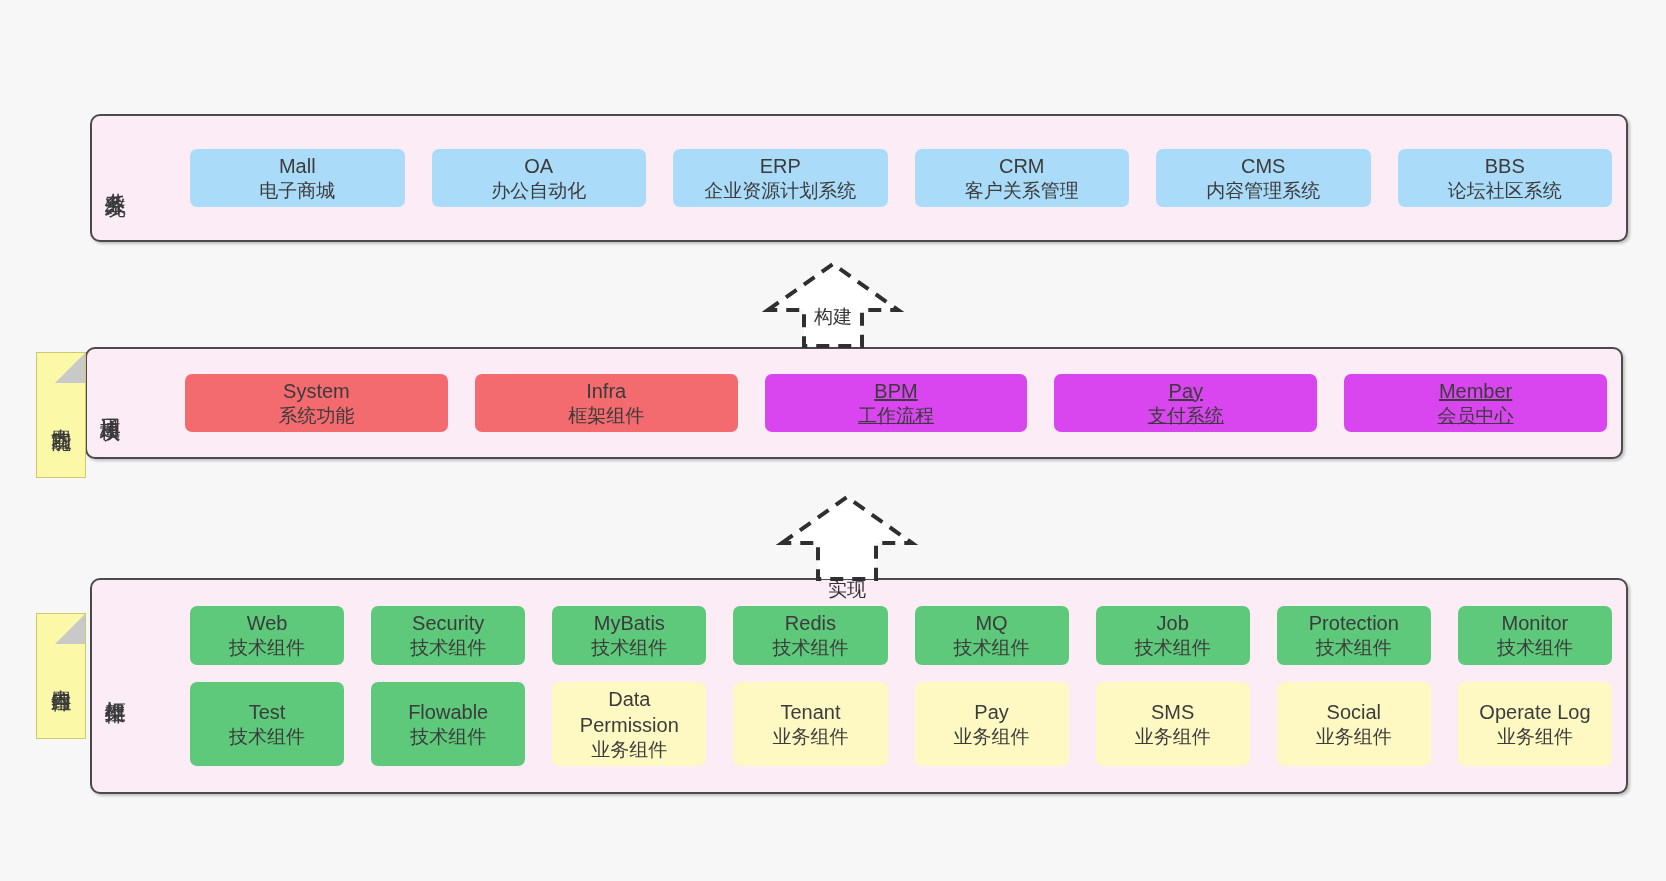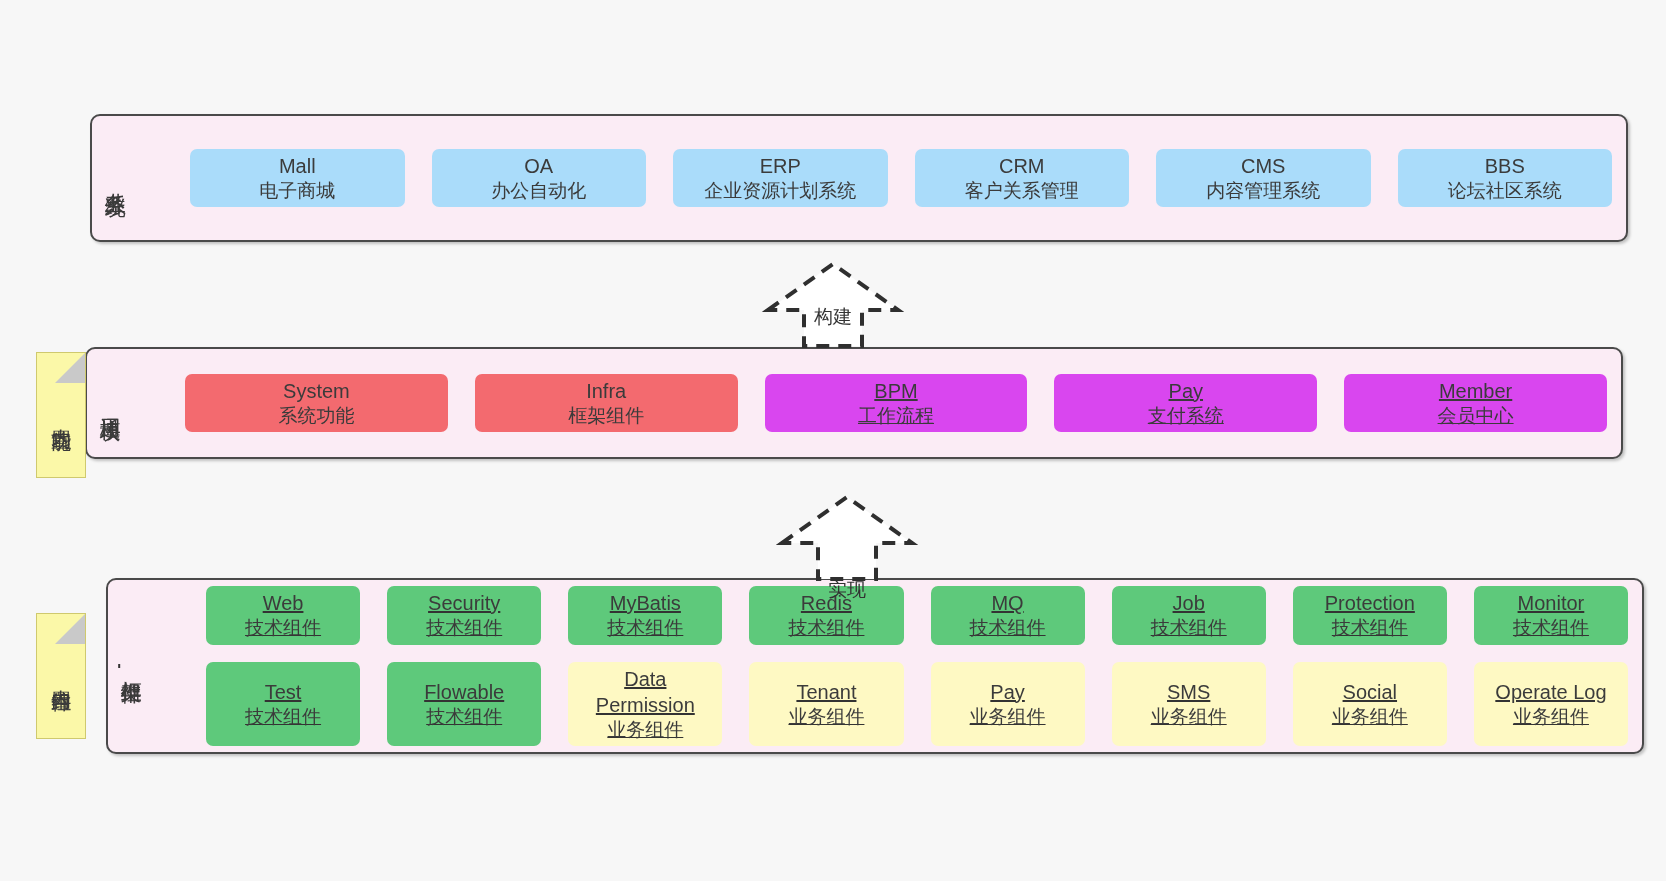--- a/index.html
+++ b/index.html
@@ -205,21 +205,21 @@
   <svg width="150" height="90" viewBox="0 0 150 90" aria-hidden="true">
     <path d="M 10 52 L 75 6 L 140 52 L 104 52 L 104 88 L 46 88 L 46 52 Z" fill="#ffffff" stroke="#2f2f2f" stroke-width="4" stroke-dasharray="13 9" stroke-linejoin="miter"></path>
   </svg>
   <div class="arrow-label" style="top:46px;margin-top:40px;">实现</div>
 </div>
 
 <div class="note" style="left:36px; top:613px; width:50px; height:126px;">
   <span>内置组件</span>
 </div>
 
-<div class="band" id="band-framework" style="left:106px; top:578px; width:1538px; height:176px;text-decoration:underline;">
+<div class="band" id="band-framework" style="left:90px; top:578px; width:1538px; height:216px;">
   <div class="band-title">框架组件</div>
   <div class="band-body">
 
     <div class="row">
       <div class="card c-green">
         <div class="t1">Web</div>
         <div class="t2">技术组件</div>
       </div>
       <div class="card c-green">
         <div class="t1">Security</div>

